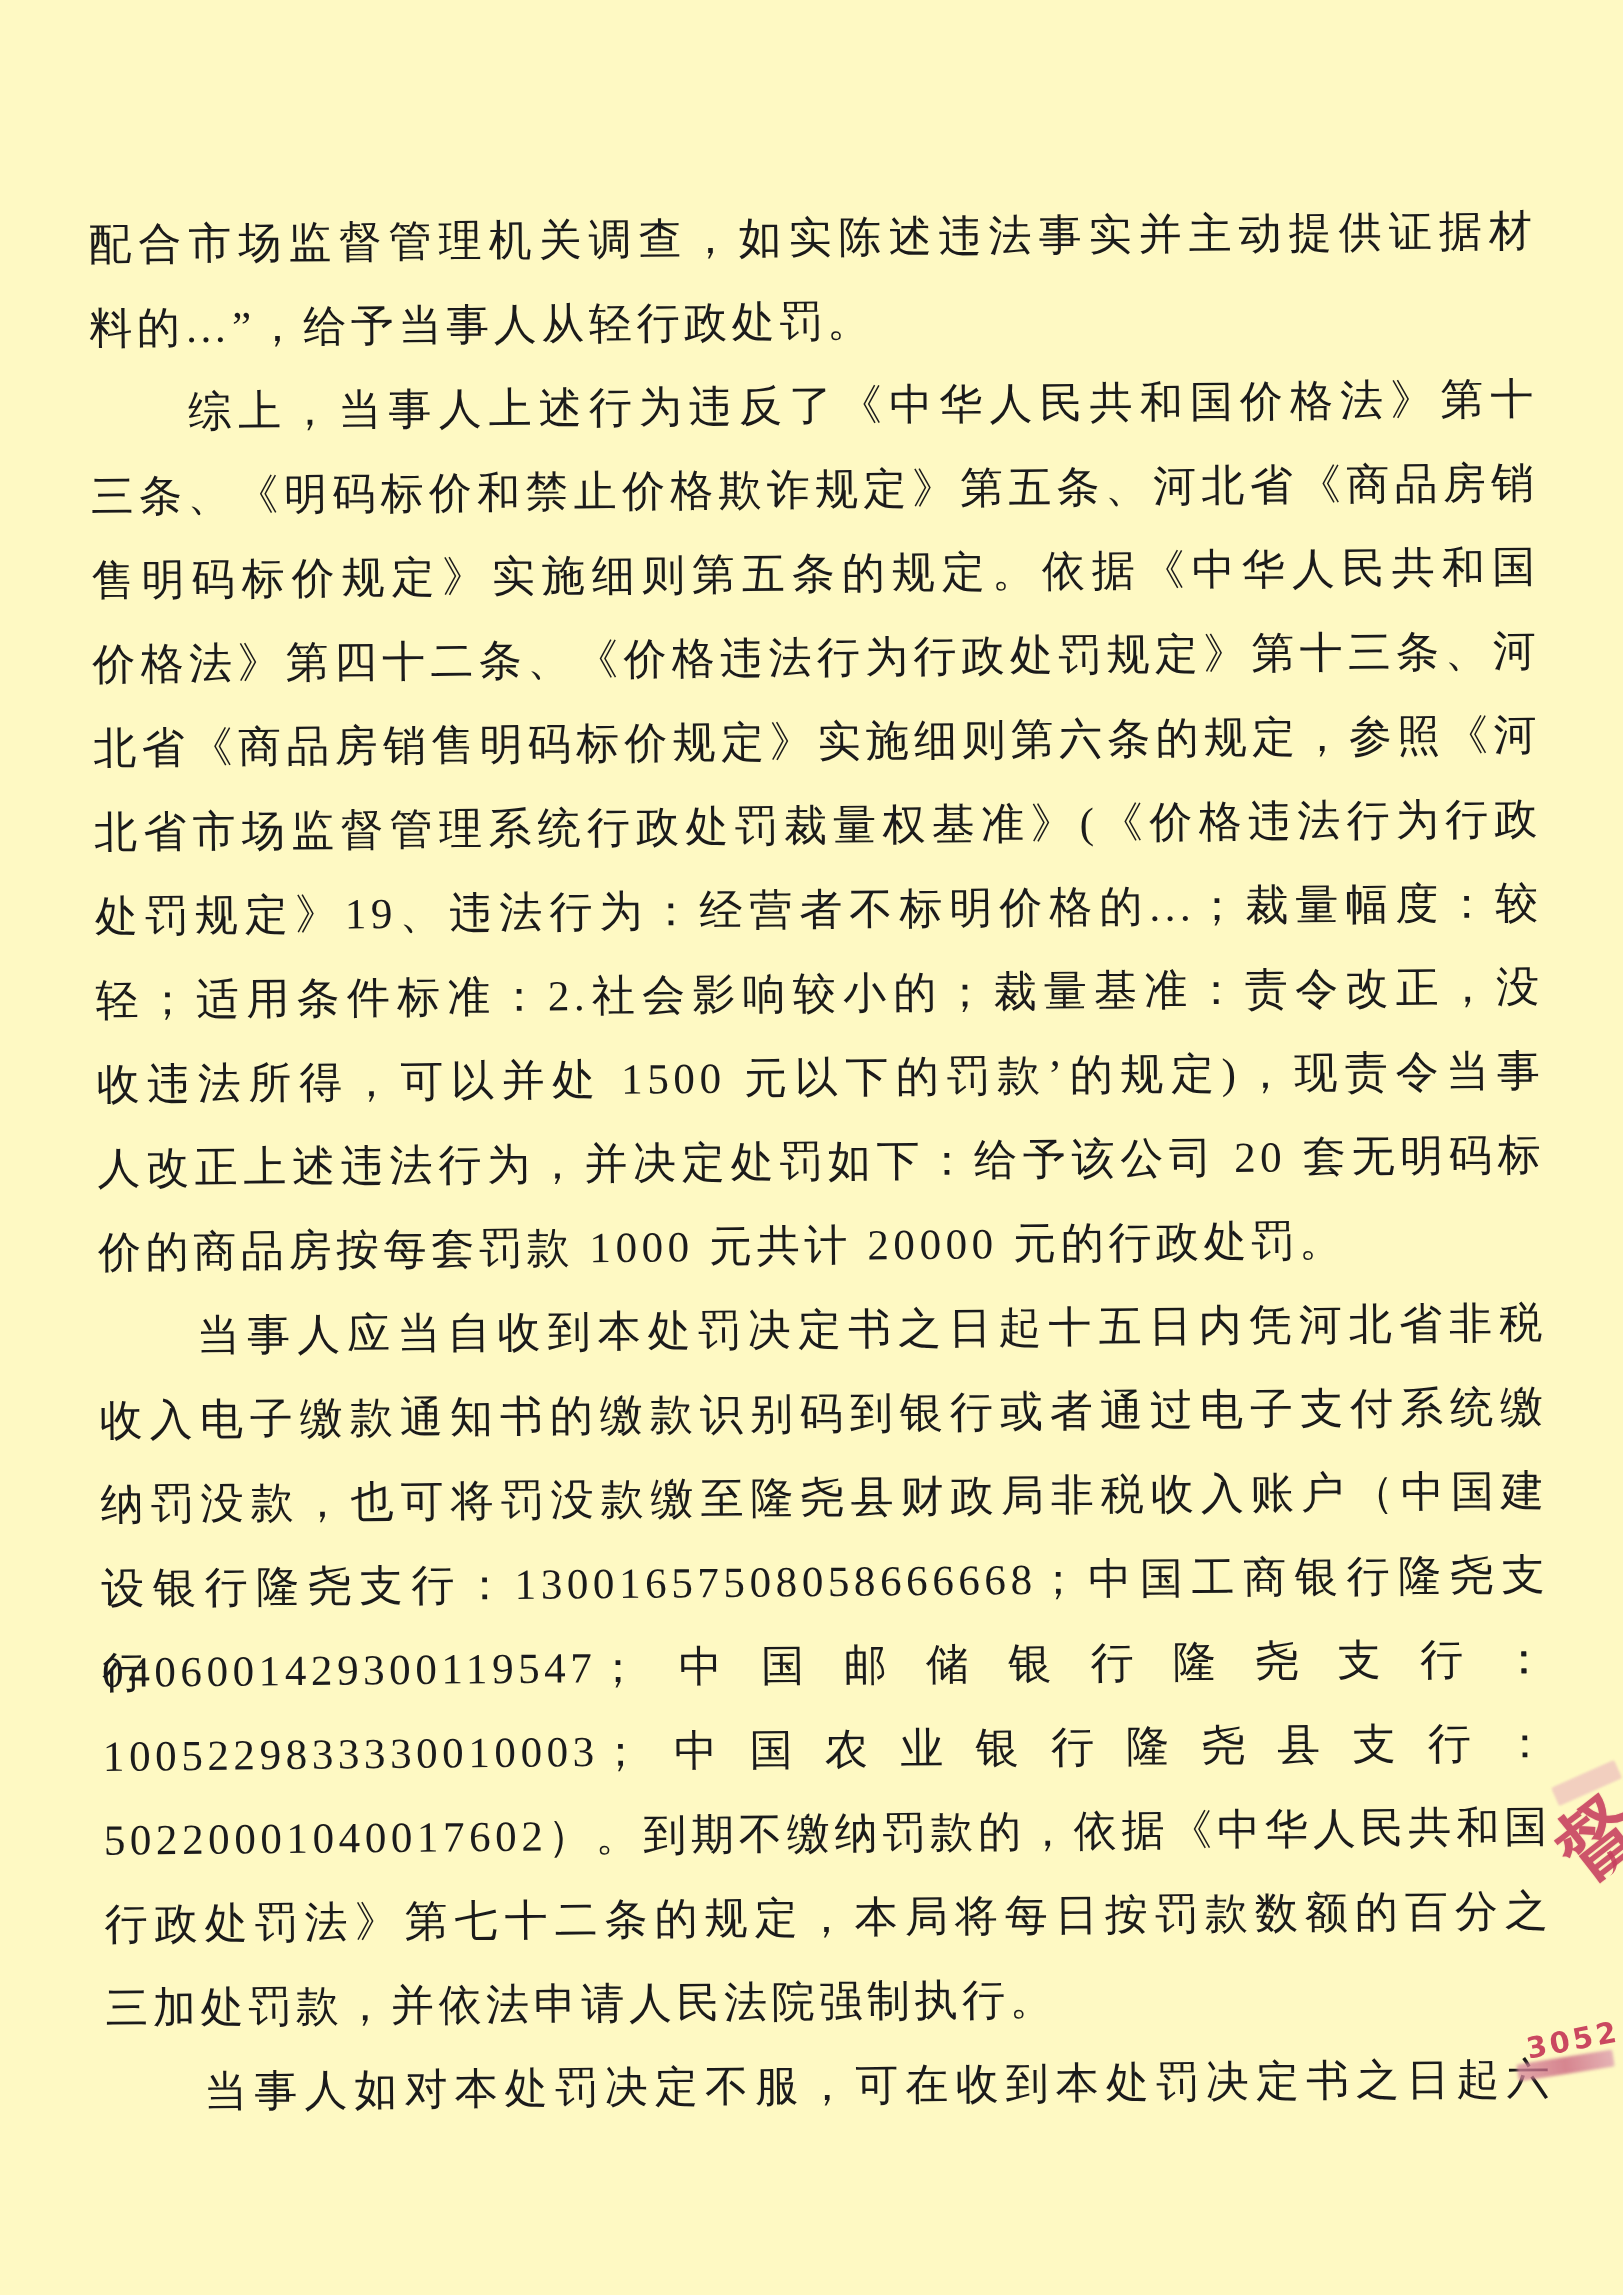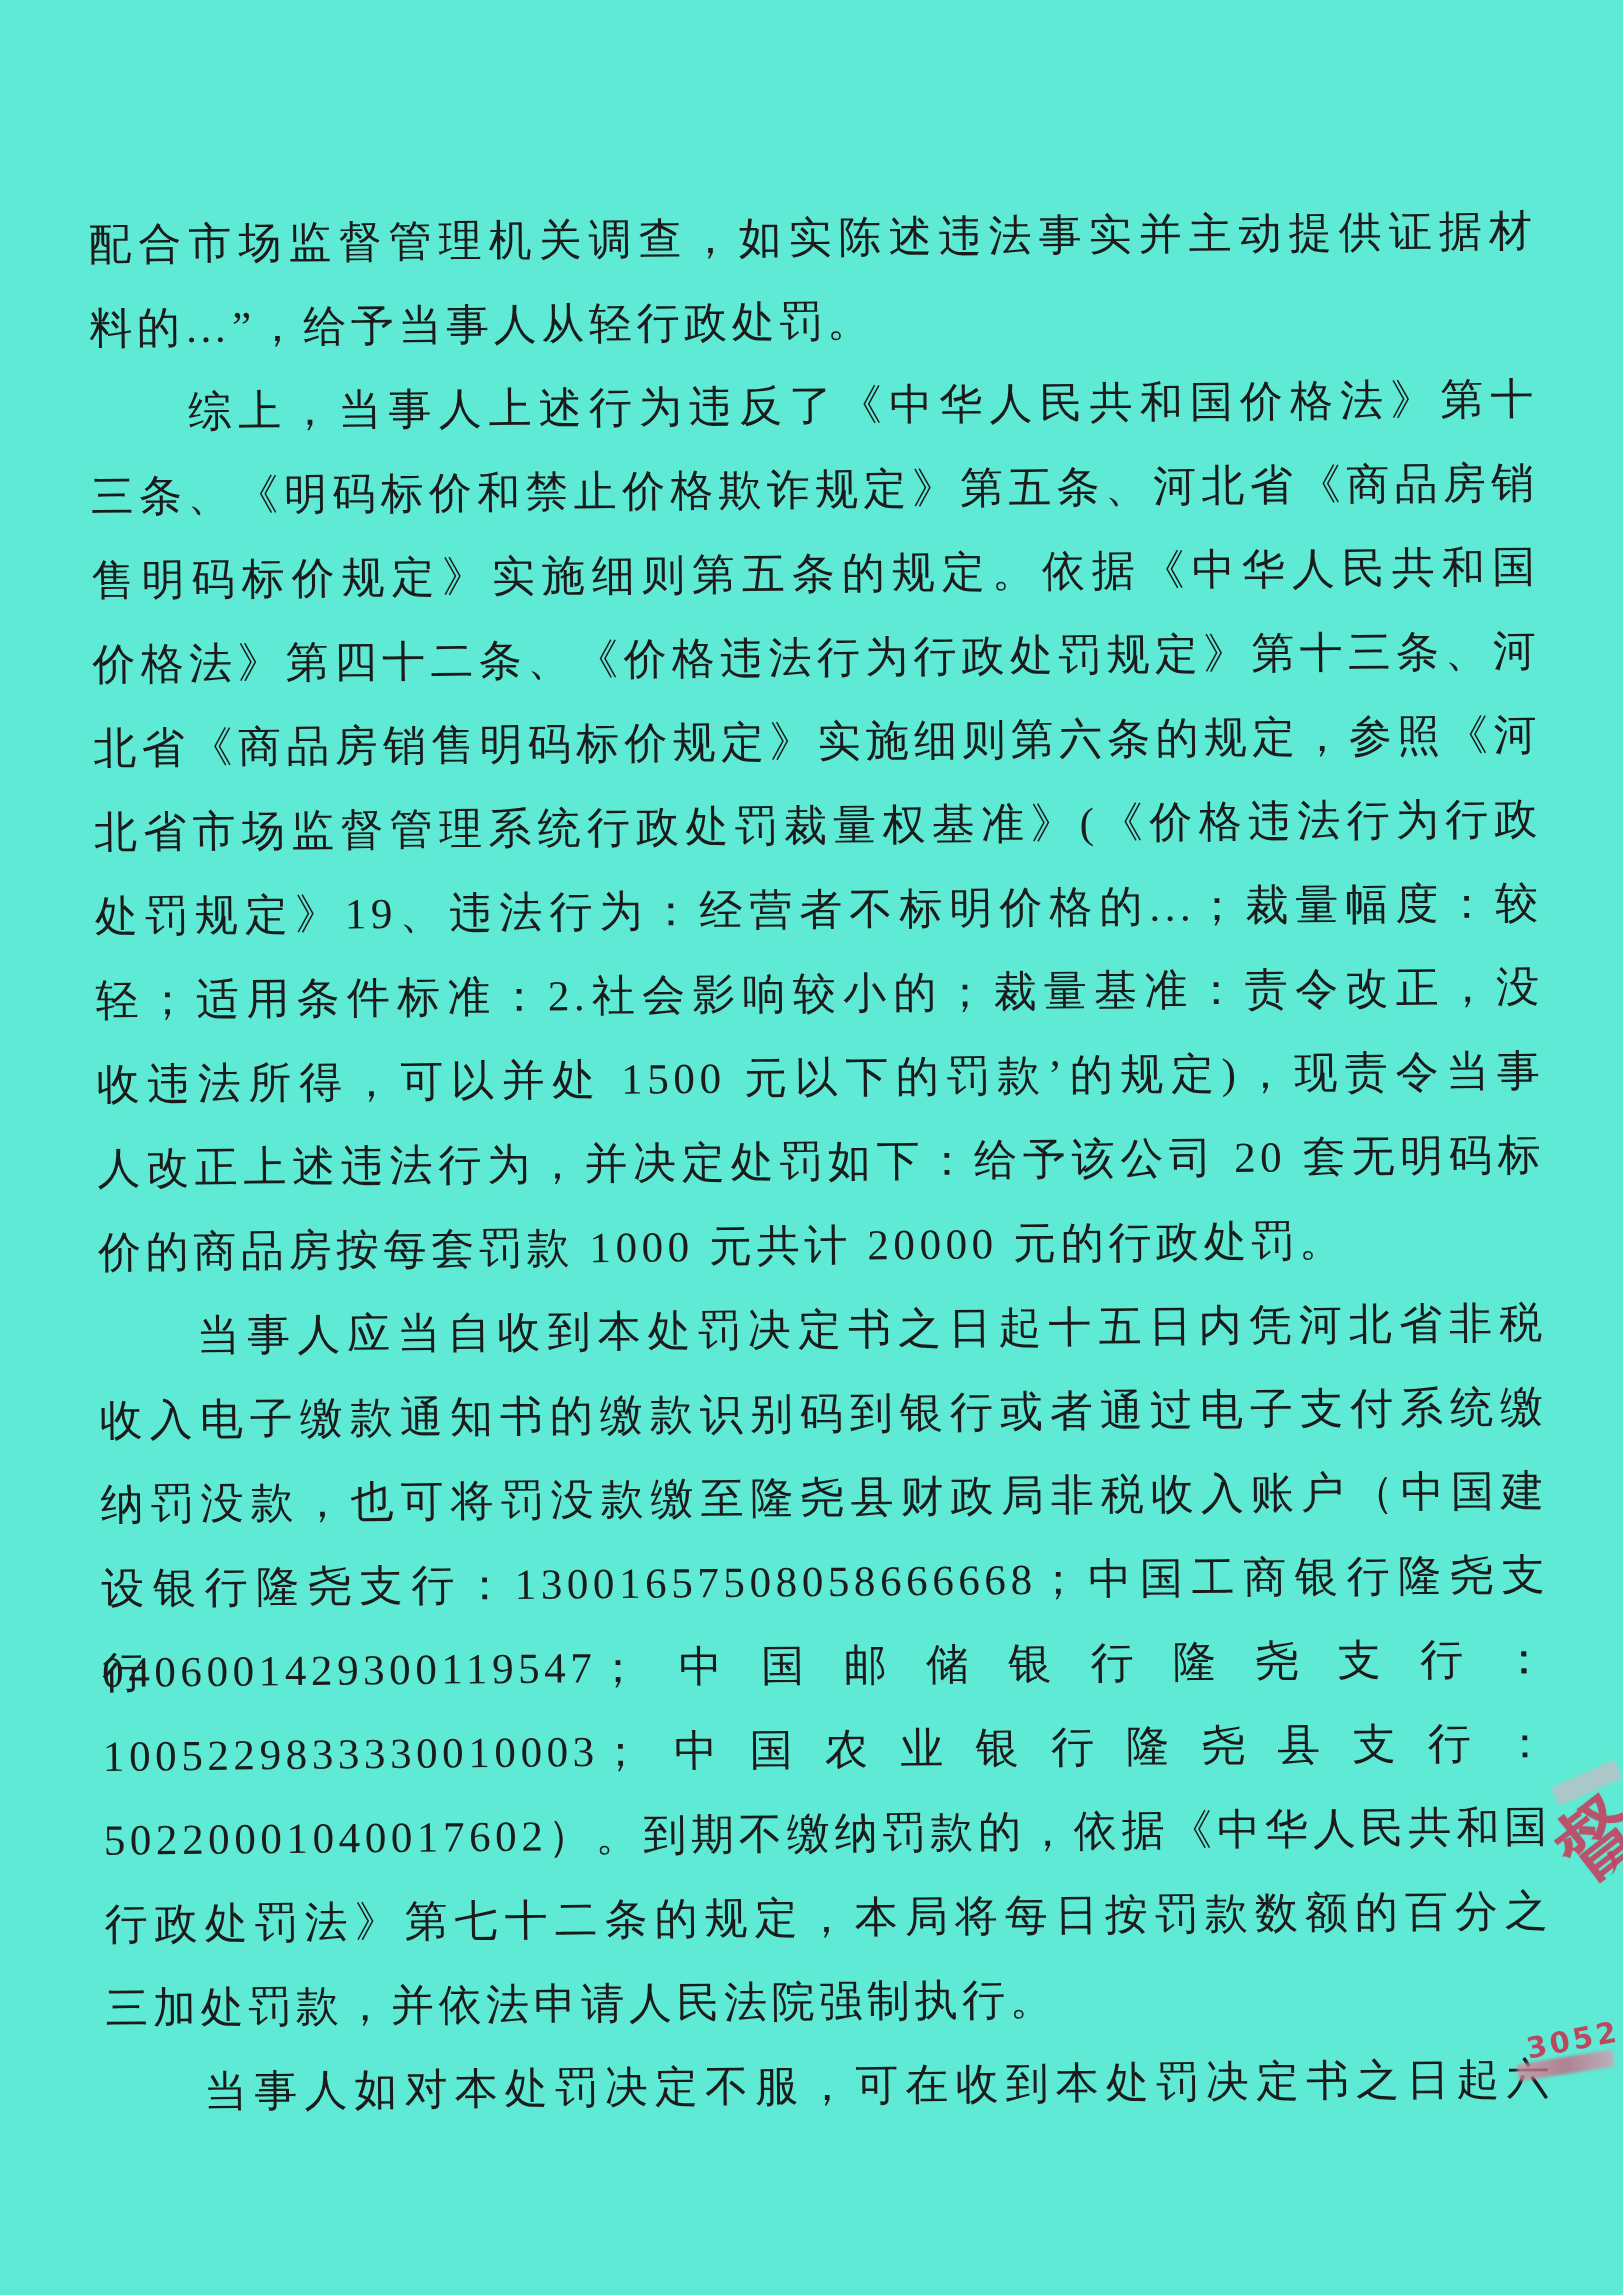--- a/index.html
+++ b/index.html
@@ -1,20 +1,20 @@
 <!DOCTYPE html>
 <html style="font-size:10.5px"><head>
 <meta charset="utf-8">
 <style>
   html,body { margin:0; padding:0; background:#e8e8e8; }
   .page {
     position:relative;
     width:1623px; height:2295px;
     margin:0 auto;
-    background:#5eead4;
+    background:#fef9c3;
     overflow:hidden;
     font-family:"Liberation Serif","DejaVu Serif",serif;
     color:#1b1b1b;
   }
   .text-block {
     position:absolute;
     left:88px; top:196px;
     width:1448px;
     transform:rotate(-0.55deg);
     transform-origin:50% 0;

